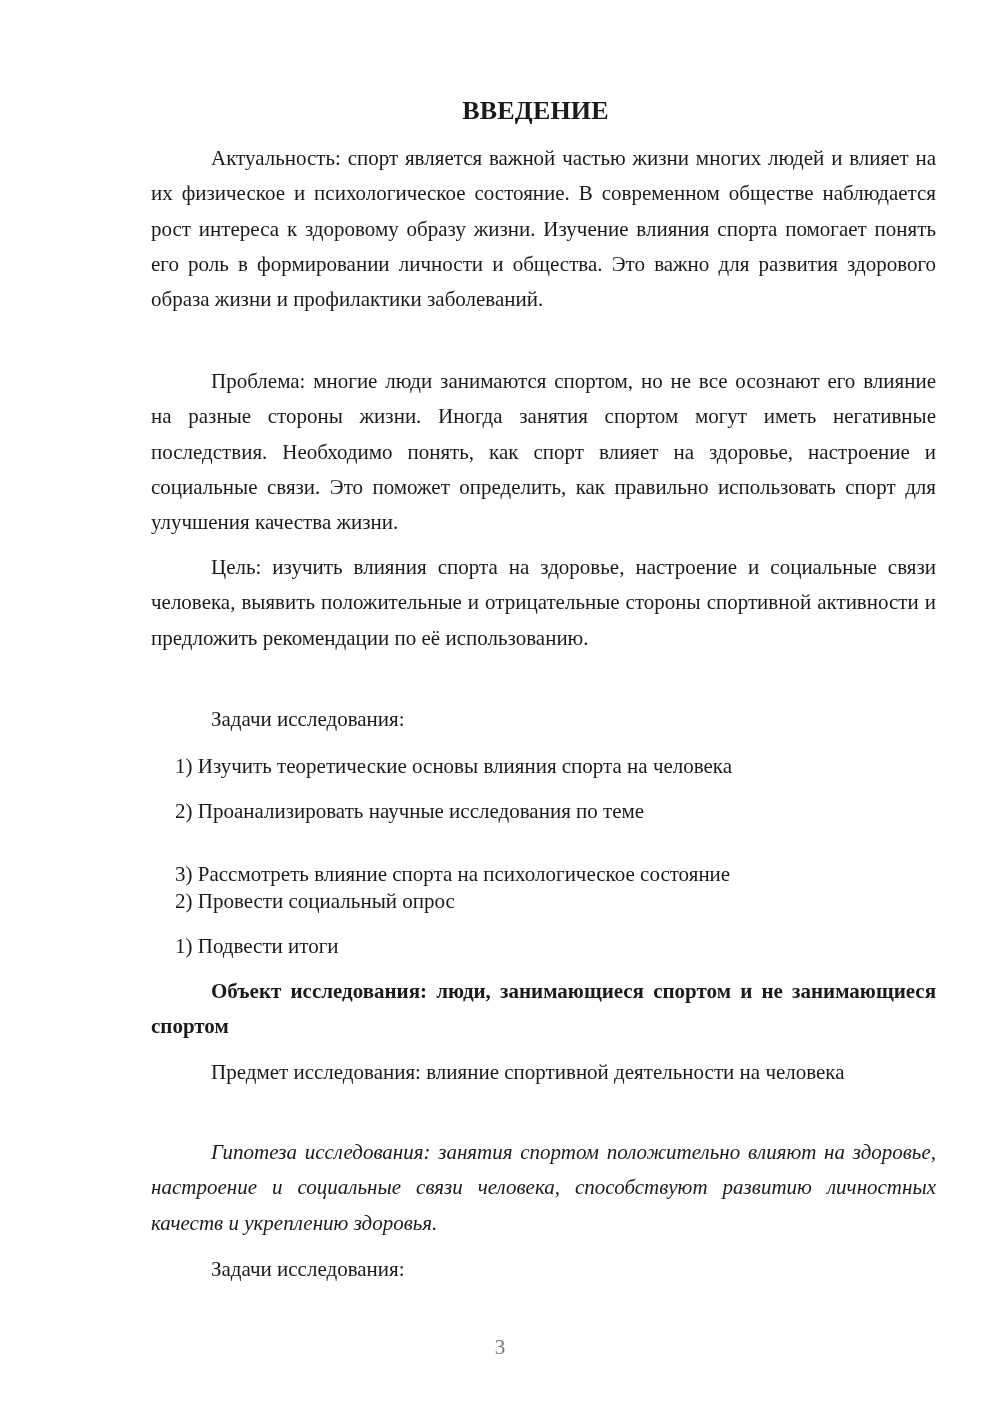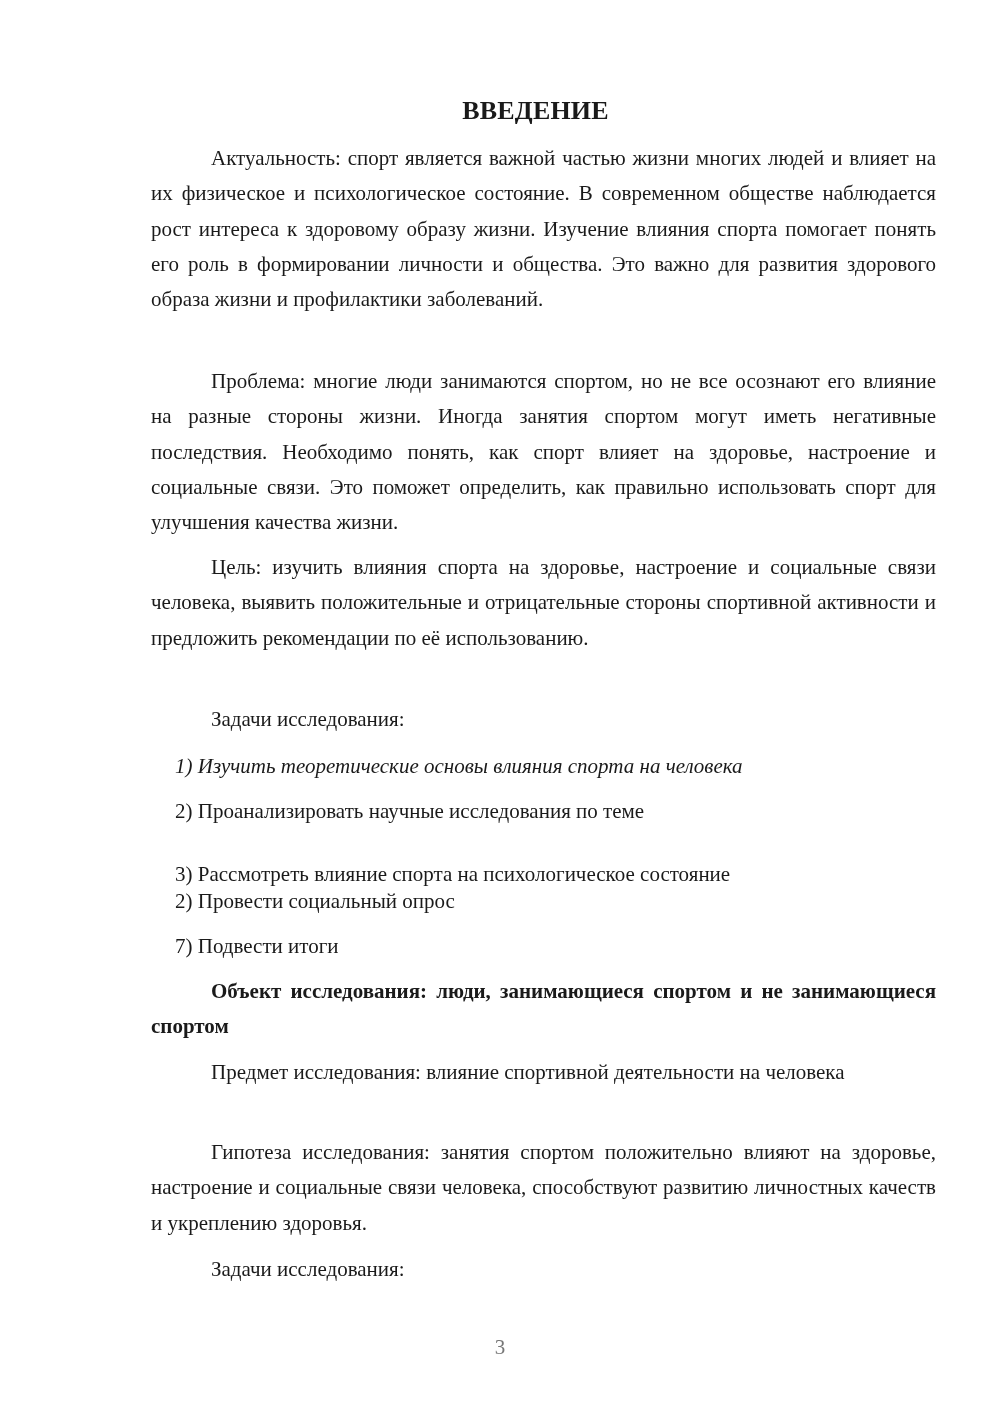--- a/index.html
+++ b/index.html
@@ -35,28 +35,28 @@
   <div class="title">ВВЕДЕНИЕ</div>
 
   <p style="top:141px;">Актуальность: спорт является важной частью жизни многих людей и влияет на их физическое и психологическое состояние. В современном обществе наблюдается рост интереса к здоровому образу жизни. Изучение влияния спорта помогает понять его роль в формировании личности и общества. Это важно для развития здорового образа жизни и профилактики заболеваний.</p>
 
   <p style="top:364px;">Проблема: многие люди занимаются спортом, но не все осознают его влияние на разные стороны жизни. Иногда занятия спортом могут иметь негативные последствия. Необходимо понять, как спорт влияет на здоровье, настроение и социальные связи. Это поможет определить, как правильно использовать спорт для улучшения качества жизни.</p>
 
   <p style="top:550px;">Цель: изучить влияния спорта на здоровье, настроение и социальные связи человека, выявить положительные и отрицательные стороны спортивной активности и предложить рекомендации по её использованию.</p>
 
   <p class="noj" style="top:702px;">Задачи исследования:</p>
 
-  <div class="item" style="top:752px;font-style:italic;">1) Изучить теоретические основы влияния спорта на человека</div>
+  <div class="item" style="top:752px;">1) Изучить теоретические основы влияния спорта на человека</div>
   <div class="item" style="top:797px;font-family:Liberation Serif, serif;">2) Проанализировать научные исследования по теме</div>
   <div class="item" style="top:842px;margin-top:18px;">3) Рассмотреть влияние спорта на психологическое состояние</div>
   <div class="item" style="top:887px;">2) Провести социальный опрос</div>
-  <div class="item" style="top:932px;">7) Подвести итоги</div>
+  <div class="item" style="top:932px;">1) Подвести итоги</div>
 
   <p style="top:974px;font-weight:bold;">Объект исследования: люди, занимающиеся спортом и не занимающиеся спортом</p>
 
   <p style="top:1055px;">Предмет исследования: влияние спортивной деятельности на человека</p>
 
-  <p style="top:1135px;">Гипотеза исследования: занятия спортом положительно влияют на здоровье, настроение и социальные связи человека, способствуют развитию личностных качеств и укреплению здоровья.</p>
+  <p style="top:1135px;font-style:italic;">Гипотеза исследования: занятия спортом положительно влияют на здоровье, настроение и социальные связи человека, способствуют развитию личностных качеств и укреплению здоровья.</p>
 
   <p class="noj" style="top:1252px;">Задачи исследования:</p>
 </div>
 
 <div class="pagenum">3</div>
 
 </body></html>

